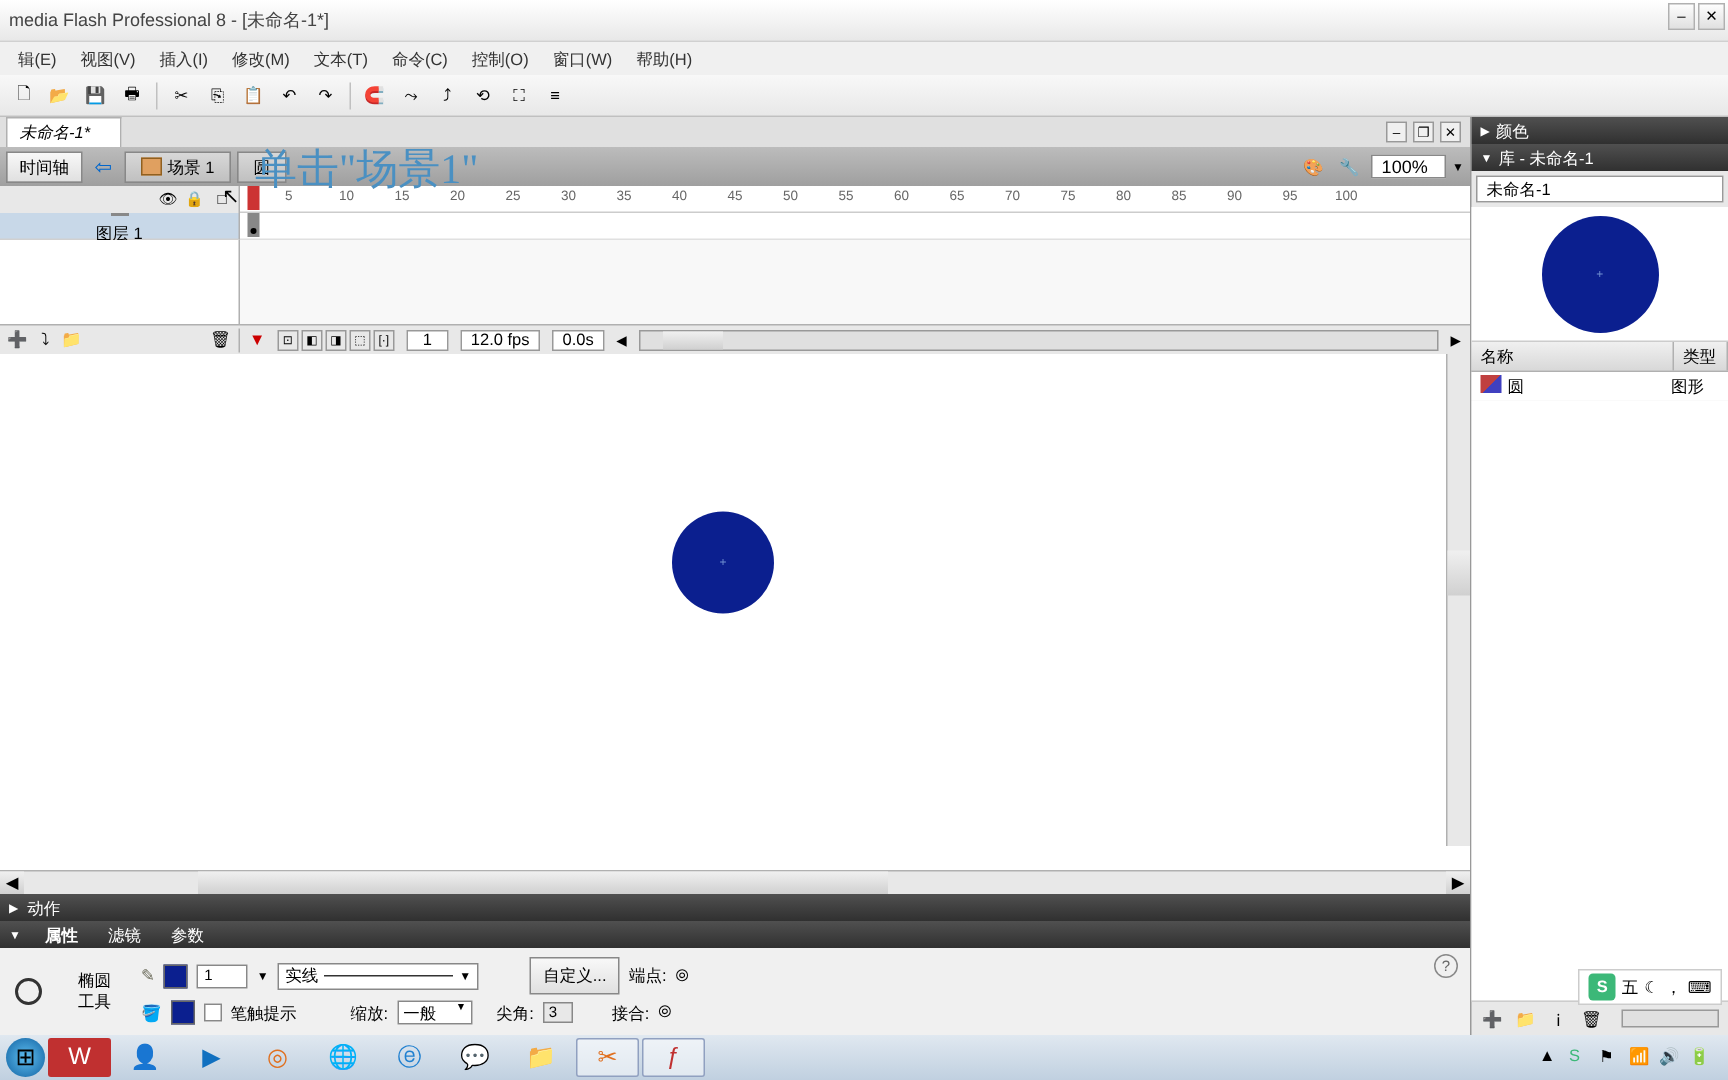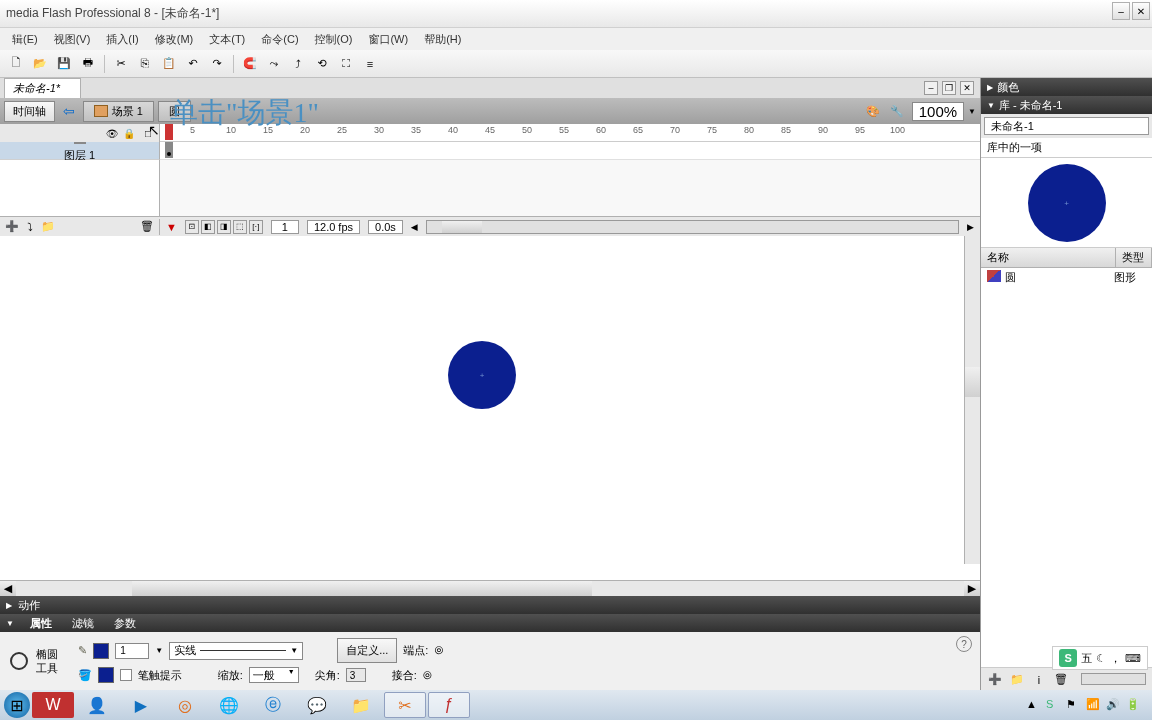--- a/index.html
+++ b/index.html
@@ -26,21 +26,21 @@
 .doc-wc { width: 14px; height: 14px; cursor: pointer; display: flex; align-items: center; justify-content: center; font-size: 9px; border: 1px solid #999; background: #f0f0f0; }
 
 .annotation { position: absolute; left: 170px; top: 94px; color: #4a90c2; font-size: 28px; font-family: "SimSun"; z-index: 100; }
 
 .scene-bar { height: 26px; background: linear-gradient(#bcbcbc,#9f9f9f); display: flex; align-items: center; padding: 0 4px; gap: 4px; }
 .timeline-btn { background: linear-gradient(#f8f8f8,#e0e0e0); border: 1px solid #888; padding: 2px 8px; font-size: 11px; cursor: pointer; }
 .back-arrow { font-size: 14px; color: #0066cc; cursor: pointer; padding: 0 4px; }
 .scene-name { background: linear-gradient(#d8d8d8,#c0c0c0); border: 1px solid #888; padding: 2px 10px; display: flex; align-items: center; gap: 4px; cursor: pointer; }
 .scene-icon { width: 14px; height: 12px; background: #e0a060; border: 1px solid #906020; }
 .scene-right { margin-left: auto; display: flex; align-items: center; gap: 4px; }
-.zoom-display { background: #fff; border: 1px solid #888; padding: 0 6px; font-size: 15px; min-width: 50px; }
+.zoom-display { background: #fff; border: 1px solid #888; padding: 0 6px; font-size: 12px; min-width: 50px; }
 .sr-btn { width: 20px; height: 20px; cursor: pointer; display: flex; align-items: center; justify-content: center; }
 
 .timeline { background: #f0f0f0; display: flex; flex-direction: column; }
 .timeline-header { display: flex; height: 18px; }
 .layer-col { width: 160px; background: #e8e8e8; border-right: 1px solid #b0b0b0; display: flex; align-items: center; justify-content: flex-end; padding: 0 4px; gap: 4px; }
 .layer-hdr-icon { width: 14px; height: 14px; display: flex; align-items: center; justify-content: center; font-size: 10px; }
 .ruler { flex: 1; position: relative; background: #fff; border-bottom: 1px solid #ccc; overflow: hidden; }
 .ruler-tick { position: absolute; font-size: 9px; color: #666; top: 1px; }
 .playhead-marker { position: absolute; left: 5px; top: 0; width: 8px; height: 16px; background: #cc3333; }
 
@@ -84,21 +84,21 @@
 .actions-panel { height: 18px; background: linear-gradient(#505050,#303030); color: #fff; display: flex; align-items: center; padding: 0 6px; gap: 6px; cursor: pointer; }
 .panel-arrow { font-size: 8px; }
 
 .props-panel { background: #f0f0f0; }
 .props-header { height: 18px; background: linear-gradient(#505050,#303030); color: #fff; display: flex; align-items: center; padding: 0 6px; gap: 12px; }
 .props-tab { cursor: pointer; padding: 0 4px; }
 .props-tab.active { font-weight: bold; }
 .props-body { height: 58px; padding: 6px 10px; display: flex; gap: 20px; position: relative; }
 .props-ico-col { display: flex; align-items: center; gap: 8px; }
 .oval-ico { width: 18px; height: 18px; border: 2px solid #333; border-radius: 50%; }
-.props-tool-label { font-size: 11px; line-height: 14px; }
+.props-tool-label { font-size: 11px; line-height: 14px; margin-left: 16px; }
 .props-fields { display: flex; flex-direction: column; gap: 4px; }
 .pf-row { display: flex; align-items: center; gap: 6px; }
 .stroke-btn { width: 16px; height: 16px; background: #0b1f8f; border: 1px solid #666; display: inline-block; }
 .stroke-width { width: 34px; height: 16px; background: #fff; border: 1px solid #888; padding: 0 4px; font-size: 10px; }
 .stroke-style { width: 134px; height: 18px; background: #fff; border: 1px solid #888; padding: 0 4px; font-size: 10px; display: flex; align-items: center; gap: 4px; }
 .stroke-line { flex: 1; height: 1px; background: #333; }
 .stroke-dd { margin-left: auto; }
 .custom-btn { padding: 4px 8px; border: 1px solid #888; background: linear-gradient(#f8f8f8,#e0e0e0); cursor: pointer; font-size: 11px; margin-left: 28px; }
 .fill-btn { width: 16px; height: 16px; background: #0b1f8f; border: 1px solid #666; display: inline-block; }
 .chk { width: 12px; height: 12px; border: 1px solid #888; background: #fff; }
@@ -363,21 +363,20 @@
   <div class="right-panels">
     <div class="rp-header">
       <span class="panel-arrow">▶</span>
       <span>颜色</span>
     </div>
     <div class="rp-header">
       <span class="panel-arrow">▼</span>
       <span>库 - 未命名-1</span>
     </div>
     <div class="lib-doc">未命名-1</div>
-    <div class="lib-count">库中的一项</div>
     <div class="lib-preview">
       <div class="lib-circle">
         <span class="stage-circle-center">+</span>
       </div>
     </div>
     <div class="lib-table-header">
       <div class="lib-th lib-th-name">名称</div>
       <div class="lib-th lib-th-type">类型</div>
     </div>
     <div class="lib-row">

